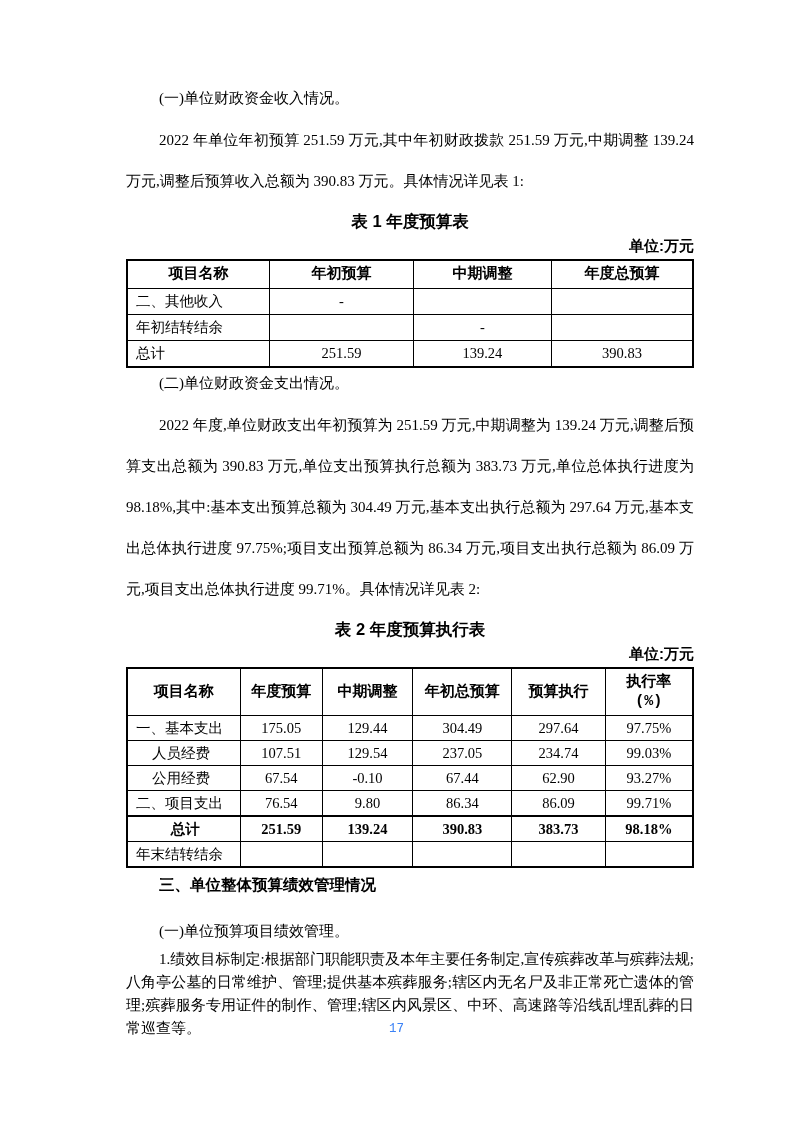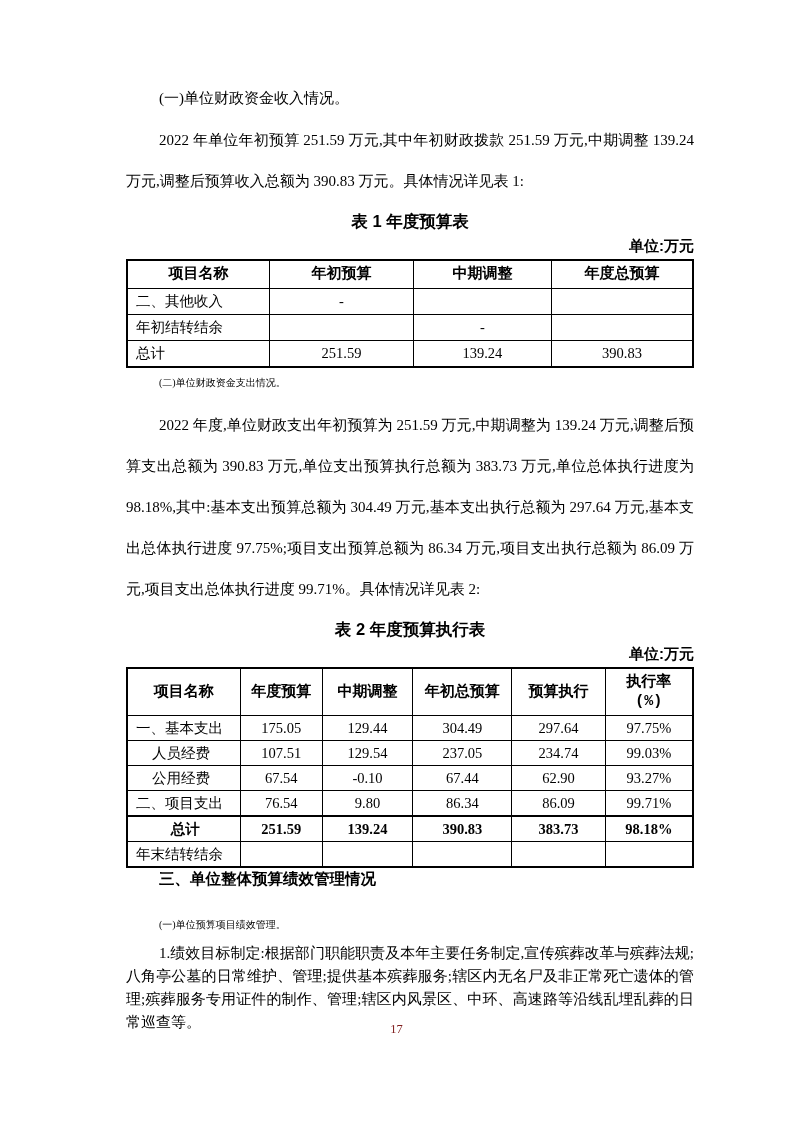--- a/index.html
+++ b/index.html
@@ -43,25 +43,26 @@
   .unit {
     margin-top: 4px;
     text-align: right;
     font-family: "Liberation Sans", sans-serif;
     font-weight: bold;
     font-size: 15px;
     line-height: 20px;
   }
   .sec-heading {
     margin-top: 5px;
-    font-size: 10px;
+    font-size: 15px;
     line-height: 20px;
     text-indent: 33px;
   }
   .bold-heading {
+    margin-top: 6px;
     font-family: Liberation Sans, sans-serif;
     font-weight: bold;
     font-size: 15.5px;
     line-height: 21px;
     text-indent: 33px;
   }
   table {
     margin-top: 3px;
     border-collapse: collapse;
     width: 100%;
@@ -102,23 +103,23 @@
     text-align: center;
     font-family: "Liberation Sans", sans-serif;
   }
   #table2 tbody td { height: 20px; }
   .page-number {
     position: absolute;
     top: 1022px;
     left: 0;
     width: 100%;
     text-align: center;
-    font-family: Liberation Serif, serif;
+    font-family: Liberation Mono, monospace;
     font-size: 12.5px;
-    color: #7f1d1d;
+    color: #3b82f6;
   }
 </style>
 </head>
 <body>
 
 <div class="page">
   <div class="content">
 
     <p class="h-indent">(一)单位财政资金收入情况。</p>
 

